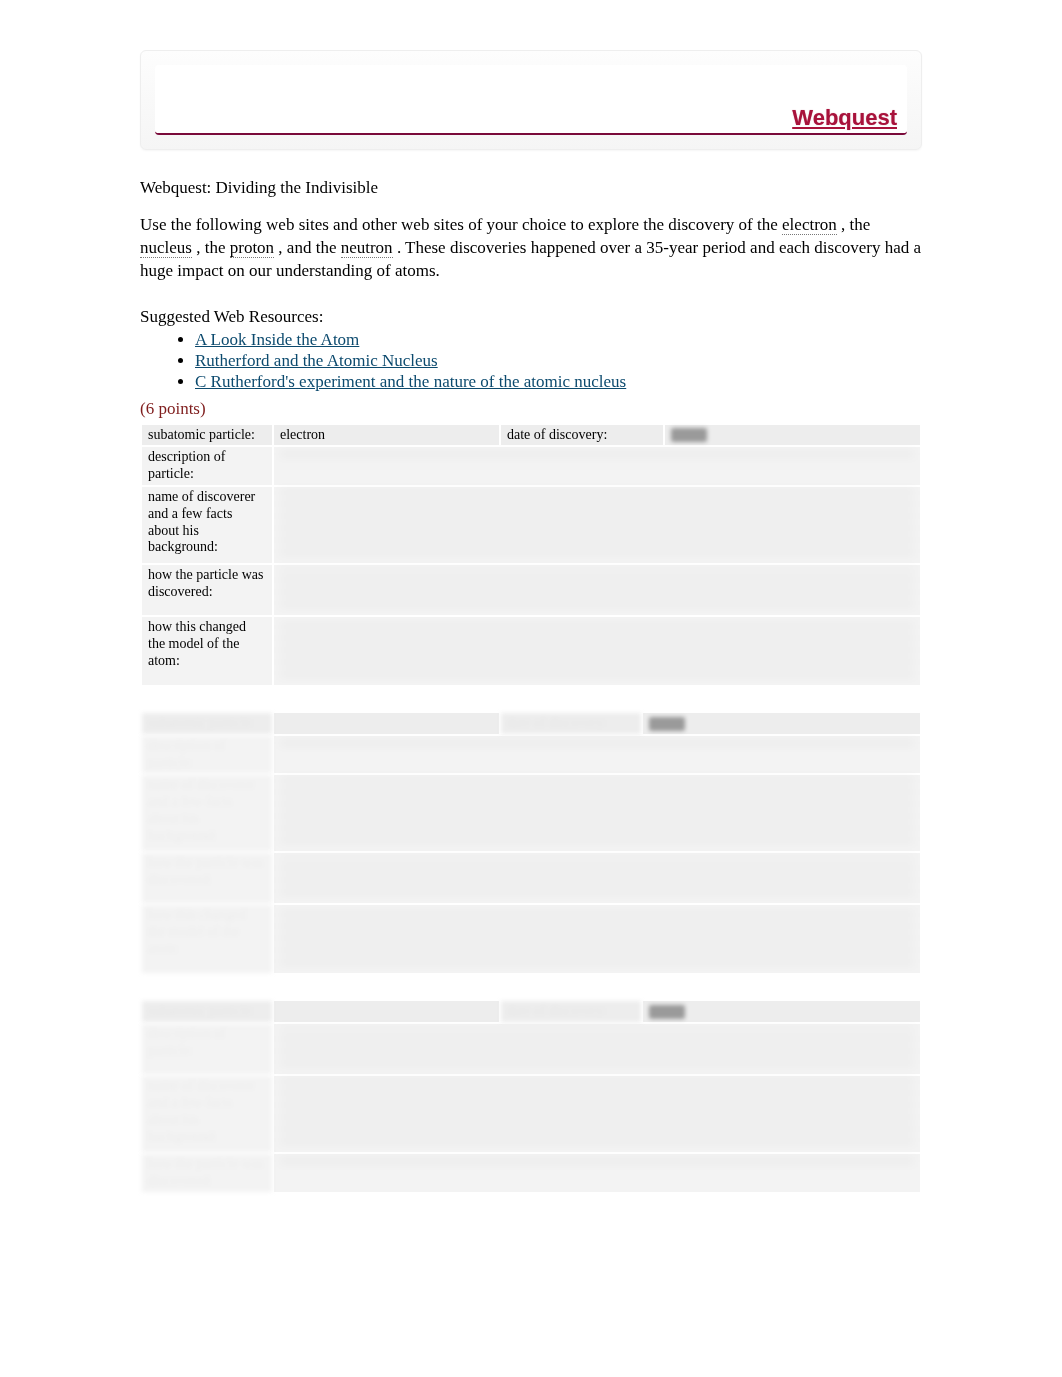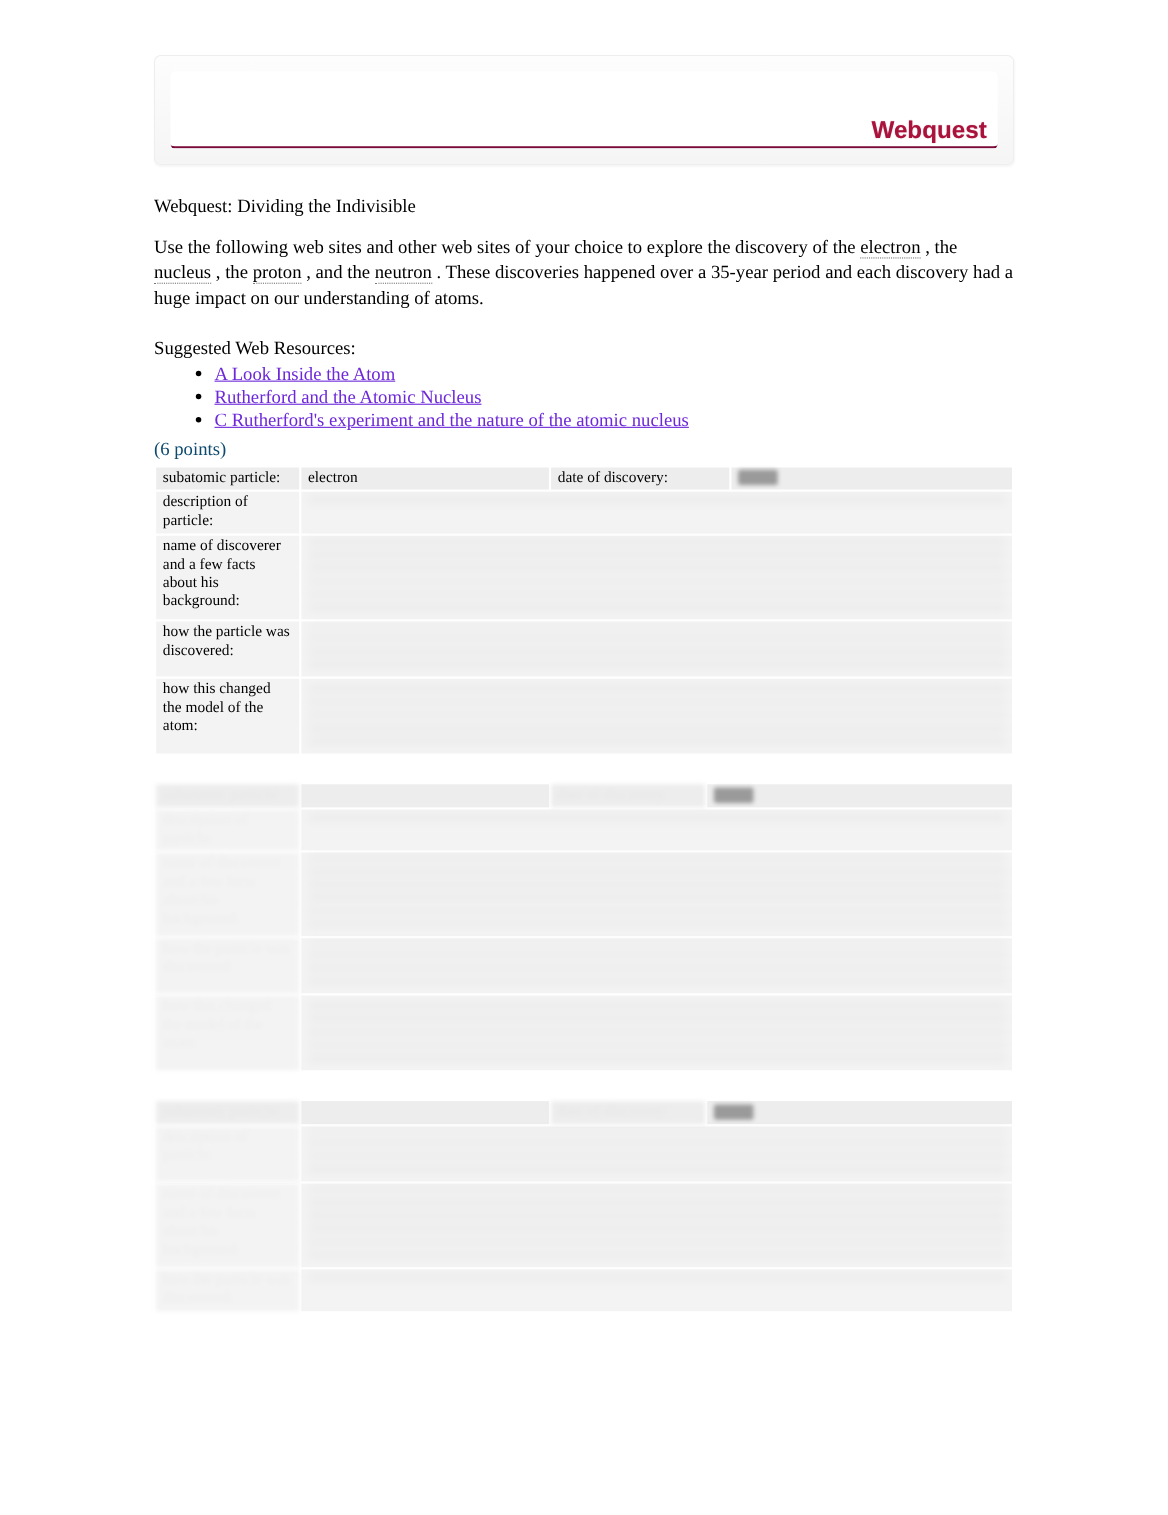--- a/index.html
+++ b/index.html
@@ -33,41 +33,42 @@
   }
   .banner-title {
     position: absolute;
     right: 10px;
     bottom: 2px;
     font-weight: bold;
     color: #a8123b;
     font-size: 22px;
     font-family: Arial, sans-serif;
     text-shadow: 0 0 1px rgba(168,18,59,0.5);
+    text-decoration: underline;
   }
   .intro-title {
     margin: 0 0 16px 0;
   }
   .intro-text {
     margin: 0 0 16px 0;
     line-height: 1.35;
   }
   .term { border-bottom: 1px dotted #777; }
   .resources-heading { margin: 24px 0 2px 0; }
   ul.resources {
     margin: 0 0 6px 0;
     padding-left: 55px;
   }
   ul.resources li { margin: 0; line-height: 1.25; }
   ul.resources a {
-    color: #6d28d9;
+    color: #0c4a6e;
     text-decoration: underline;
   }
   .instr { margin: 6px 0 0 0; }
-  .points { color: #0c4a6e; }
+  .points { color: #7f1d1d; }
   
   table.qtable {
     width: 100%;
     border-collapse: separate;
     border-spacing: 2px;
     margin: 4px 0 24px 0;
     table-layout: fixed;
   }
   table.qtable td {
     background: #f3f3f3;

